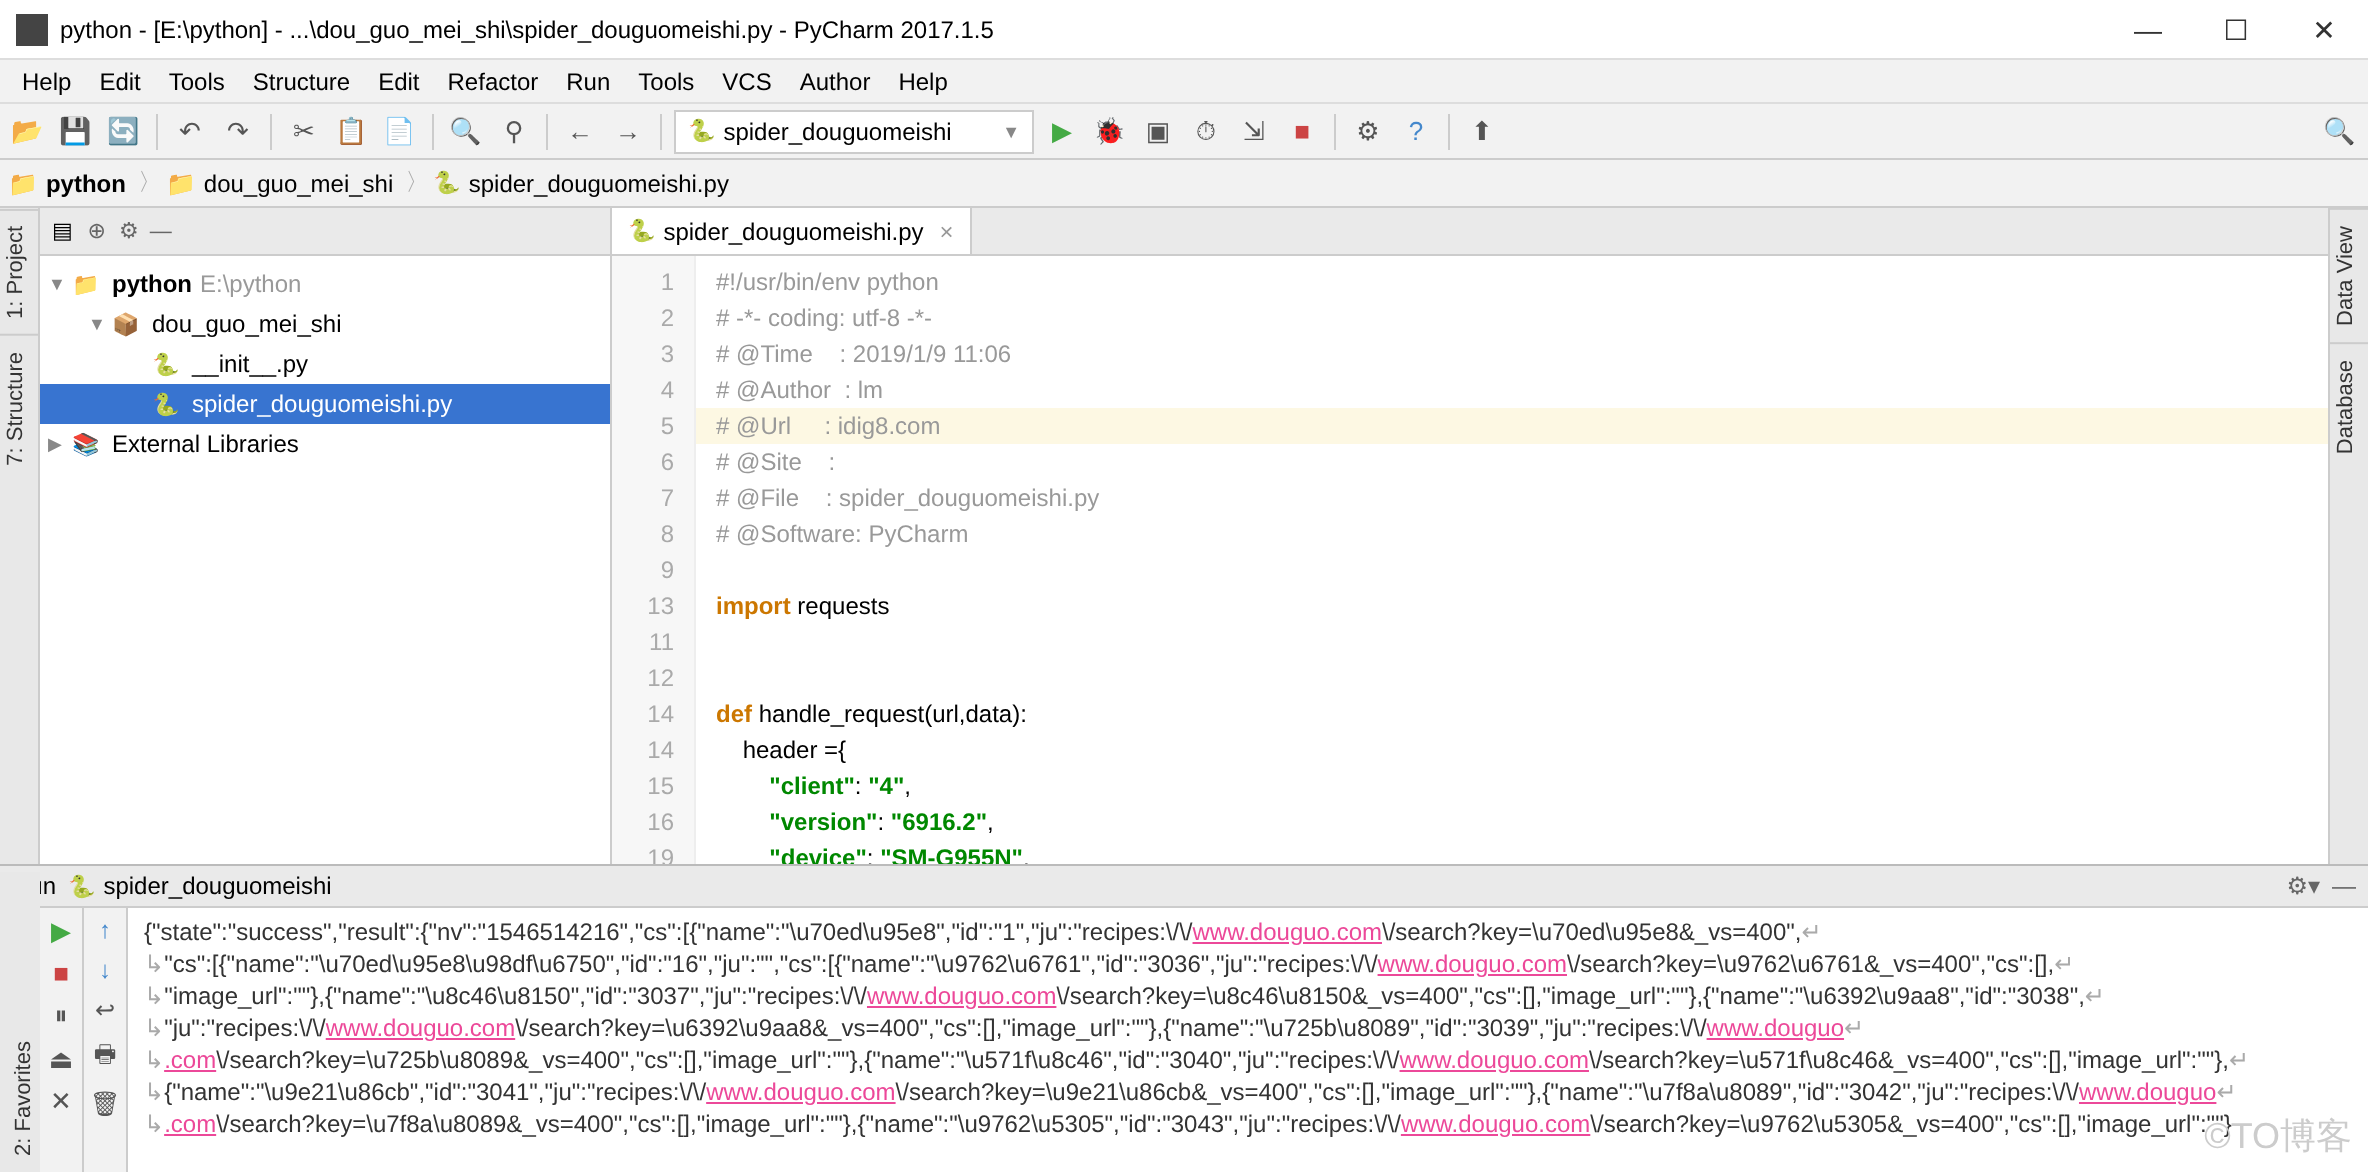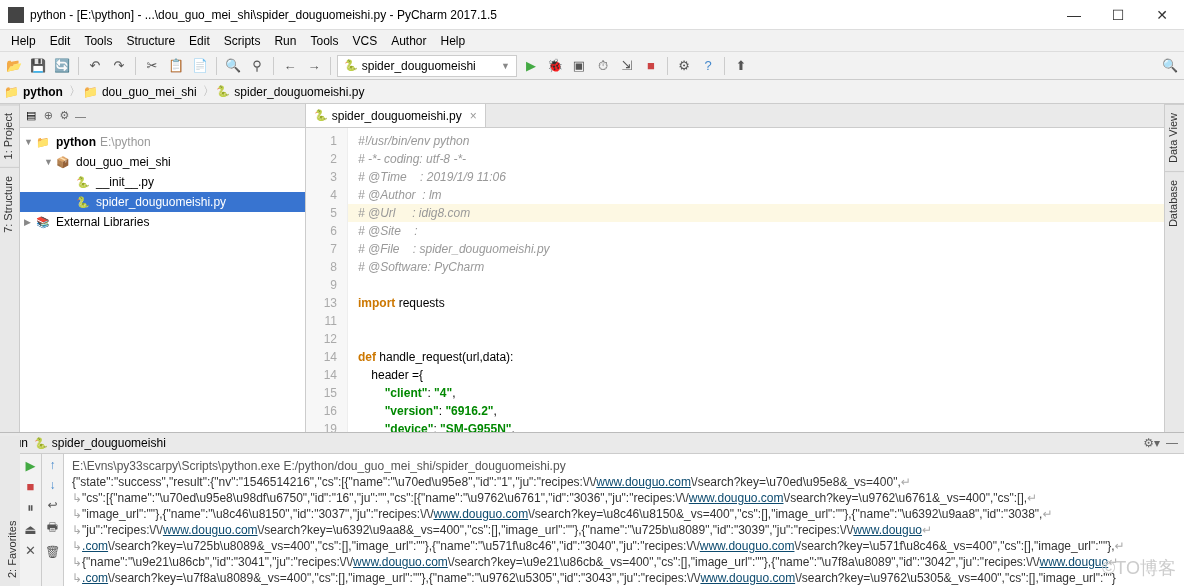--- a/index.html
+++ b/index.html
@@ -34,37 +34,37 @@
 .tree .ic { width:16px; margin-right:4px; font-size:11px; }
 .tree .node.sel { background:#3874d0; color:#fff; }
 .tree .loc { color:#999; font-size:12px; margin-left:4px; }
 .editor { flex:1; background:#fff; display:flex; flex-direction:column; }
 .edtabs { height:24px; background:#eaeaea; display:flex; align-items:center; border-bottom:1px solid #ccc; }
 .edtab { height:100%; display:flex; align-items:center; padding:0 8px; background:#fff; border-right:1px solid #ccc; }
 .edtab .cl { margin-left:8px; color:#999; }
 .codearea { flex:1; display:flex; overflow:hidden; font-family:Consolas,monospace; font-size:13px; }
 .gutter { width:42px; background:#f7f7f7; color:#aaa; text-align:right; padding:4px 10px 4px 4px; line-height:18px; border-right:1px solid #eee; }
 .code { flex:1; padding:4px 10px; line-height:18px; white-space:pre; }
-.code .cm { color:#999; font-style:italic; }
+.code .cm { color:#999; }
 .code .kw { color:#c70; font-weight:bold; }
 .code .st { color:#080; font-weight:bold; }
 .code .fn { color:#000; }
 .code .hl { background:#fdf8e3; display:block; margin:0 -10px; padding:0 10px; }
 .rightgutter { width:20px; background:#e8e8e8; border-left:1px solid #ccc; writing-mode:vertical-rl; display:flex; }
 .rightgutter .tab { padding:8px 2px; font-size:11px; color:#333; border-bottom:1px solid #ccc; transform:rotate(180deg); }
 .runhead { height:22px; background:#eaeaea; display:flex; align-items:center; padding:0 6px; border-top:1px solid #bbb; border-bottom:1px solid #ccc; }
 .runhead .lbl { margin-right:6px; }
 .runhead .gear { margin-left:auto; color:#666; }
 .runpanel { height:150px; display:flex; background:#fff; }
 .runleft { width:22px; background:#f2f2f2; border-right:1px solid #ccc; display:flex; flex-direction:column; align-items:center; padding-top:4px; gap:6px; }
 .runleft span { font-size:13px; color:#555; }
 .runleft2 { width:22px; background:#f2f2f2; border-right:1px solid #ccc; display:flex; flex-direction:column; align-items:center; padding-top:4px; gap:6px; }
 .runleft2 span { font-size:12px; color:#555; }
 .runout { flex:1; padding:4px 8px; font-family:Consolas,monospace; font-size:12px; line-height:16px; color:#333; overflow:hidden; word-break:break-all; }
-.runout .lnk { color:#0c4a6e; text-decoration:underline; }
+.runout .lnk { color:#ec4899; text-decoration:underline; }
 .runout .g { color:#aaa; }
 .bottomgutter { position:absolute; left:0; bottom:0; width:20px; height:150px; background:#e8e8e8; writing-mode:vertical-rl; }
 .bottomgutter .tab { padding:8px 2px; font-size:11px; transform:rotate(180deg); color:#333; }
 .watermark { position:absolute; right:8px; bottom:6px; color:#ccc; font-size:18px; }
 </style>
 </head>
 <body>
 
 <div class="titlebar">
   <span class="ico"></span>
@@ -75,21 +75,21 @@
     <span>✕</span>
   </div>
 </div>
 
 <div class="menubar">
   <span>Help</span>
   <span>Edit</span>
   <span>Tools</span>
   <span>Structure</span>
   <span>Edit</span>
-  <span>Scripts</span>
+  <span>Refactor</span>
   <span>Run</span>
   <span>Tools</span>
   <span>VCS</span>
   <span>Author</span>
   <span>Help</span>
 </div>
 
 <div class="toolbar">
   <span class="tb-ic">📂</span>
   <span class="tb-ic">💾</span>
@@ -238,21 +238,20 @@
     <span>✕</span>
   </div>
   <div class="runleft2">
     <span style="color:#48c">↑</span>
     <span style="color:#48c">↓</span>
     <span>↩</span>
     <span>🖶</span>
     <span>🗑</span>
   </div>
   <div class="runout">
-    <div style="color:#555">E:\Evns\py33scarpy\Scripts\python.exe E:/python/dou_guo_mei_shi/spider_douguomeishi.py</div>
     <div><span>{"state":"success","result":{"nv":"1546514216","cs":[{"name":"\u70ed\u95e8","id":"1","ju":"recipes:\/\/</span><span class="lnk">www.douguo.com</span><span>\/search?key=\u70ed\u95e8&amp;_vs=400",</span><span class="g">↵</span></div>
     <div><span class="g">↳</span><span>"cs":[{"name":"\u70ed\u95e8\u98df\u6750","id":"16","ju":"","cs":[{"name":"\u9762\u6761","id":"3036","ju":"recipes:\/\/</span><span class="lnk">www.douguo.com</span><span>\/search?key=\u9762\u6761&amp;_vs=400","cs":[],</span><span class="g">↵</span></div>
     <div><span class="g">↳</span><span>"image_url":""},{"name":"\u8c46\u8150","id":"3037","ju":"recipes:\/\/</span><span class="lnk">www.douguo.com</span><span>\/search?key=\u8c46\u8150&amp;_vs=400","cs":[],"image_url":""},{"name":"\u6392\u9aa8","id":"3038",</span><span class="g">↵</span></div>
     <div><span class="g">↳</span><span>"ju":"recipes:\/\/</span><span class="lnk">www.douguo.com</span><span>\/search?key=\u6392\u9aa8&amp;_vs=400","cs":[],"image_url":""},{"name":"\u725b\u8089","id":"3039","ju":"recipes:\/\/</span><span class="lnk">www.douguo</span><span class="g">↵</span></div>
     <div><span class="g">↳</span><span class="lnk">.com</span><span>\/search?key=\u725b\u8089&amp;_vs=400","cs":[],"image_url":""},{"name":"\u571f\u8c46","id":"3040","ju":"recipes:\/\/</span><span class="lnk">www.douguo.com</span><span>\/search?key=\u571f\u8c46&amp;_vs=400","cs":[],"image_url":""},</span><span class="g">↵</span></div>
     <div><span class="g">↳</span><span>{"name":"\u9e21\u86cb","id":"3041","ju":"recipes:\/\/</span><span class="lnk">www.douguo.com</span><span>\/search?key=\u9e21\u86cb&amp;_vs=400","cs":[],"image_url":""},{"name":"\u7f8a\u8089","id":"3042","ju":"recipes:\/\/</span><span class="lnk">www.douguo</span><span class="g">↵</span></div>
     <div><span class="g">↳</span><span class="lnk">.com</span><span>\/search?key=\u7f8a\u8089&amp;_vs=400","cs":[],"image_url":""},{"name":"\u9762\u5305","id":"3043","ju":"recipes:\/\/</span><span class="lnk">www.douguo.com</span><span>\/search?key=\u9762\u5305&amp;_vs=400","cs":[],"image_url":""}</span></div>
   </div>
 </div>
 

